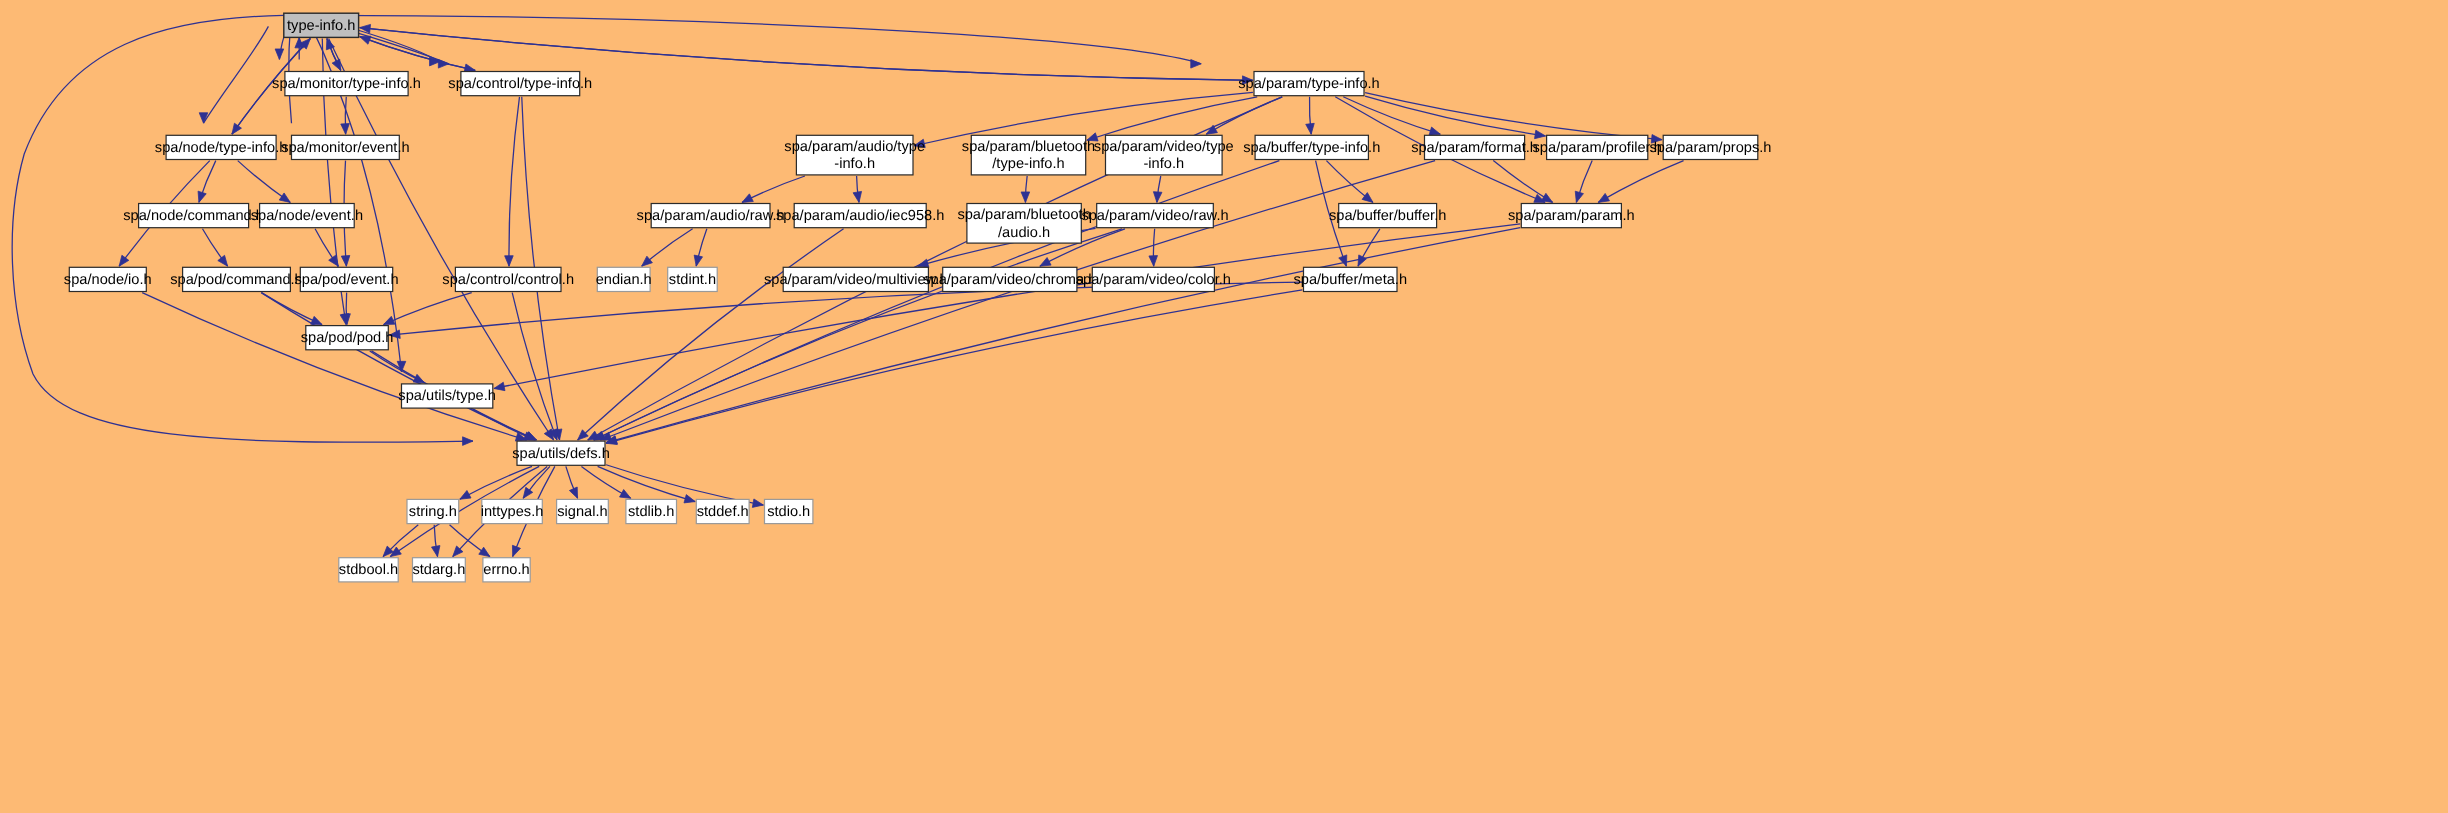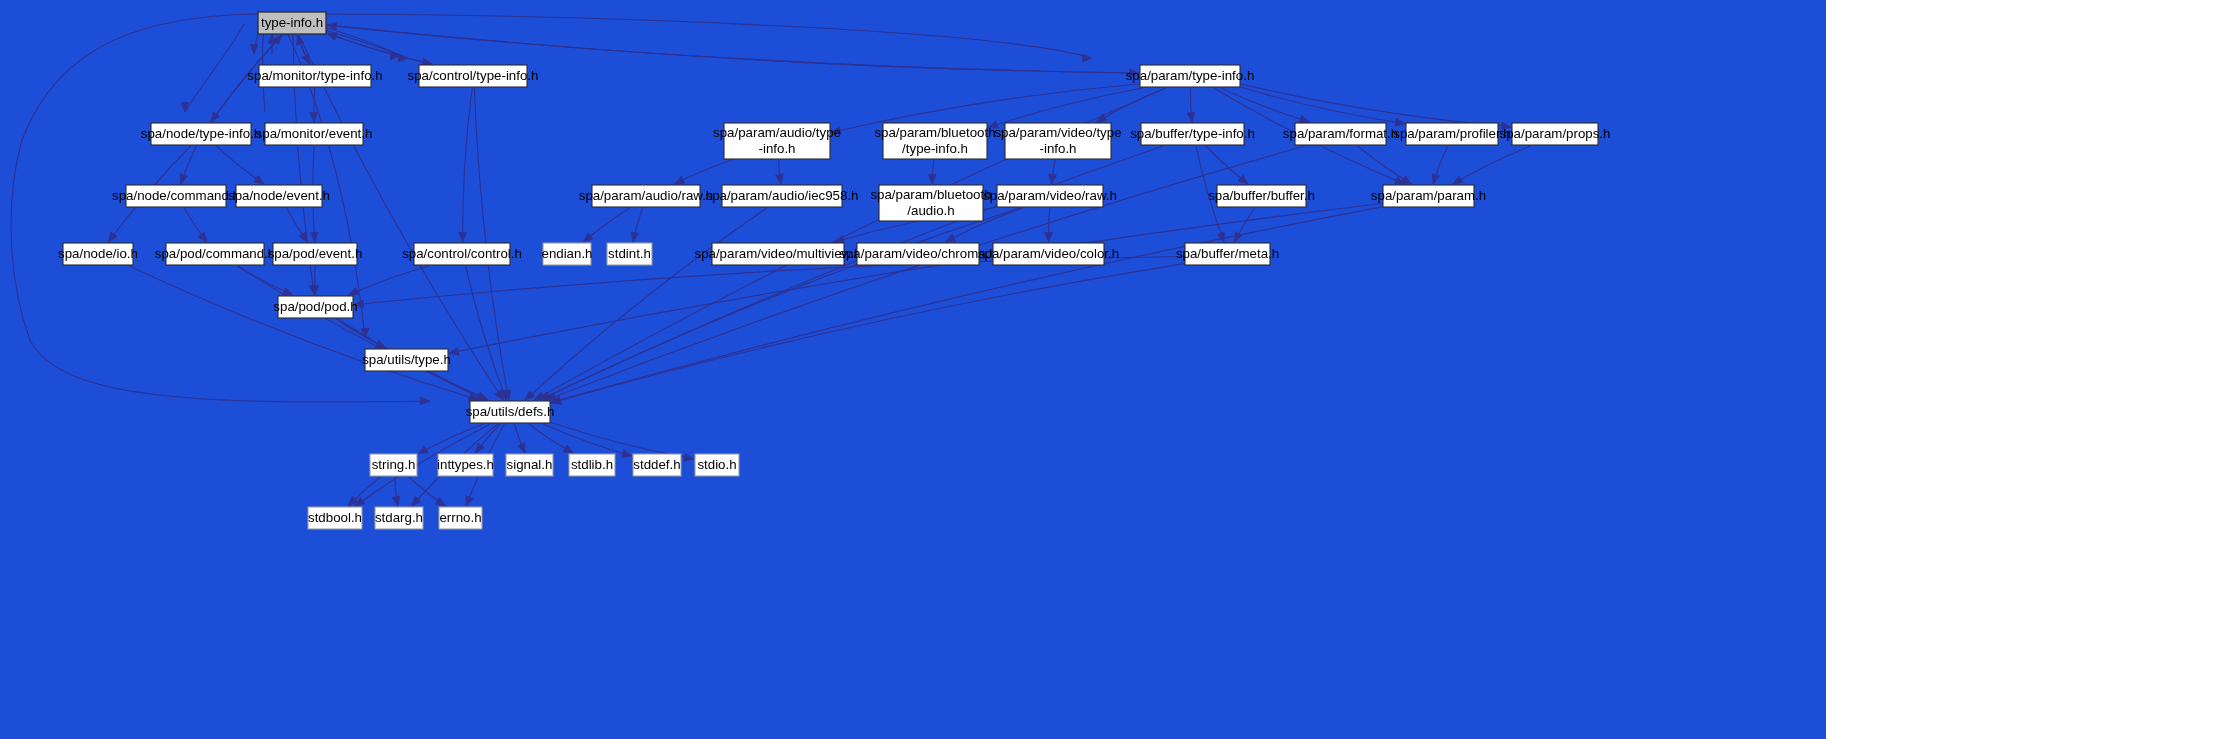--- a/index.html
+++ b/index.html
@@ -2,23 +2,23 @@
 <html><head>
 <meta charset="utf-8">
 <style>
   html, body {
     margin: 0;
     padding: 0;
     background: #ffffff;
   }
   #graph-root {
     position: relative;
-    width: 1826px;
+    width: 2225px;
     height: 739px;
-    background: #1d4ed8;
+    background: #fdba74;
     font-family: "Liberation Sans", sans-serif;
   }
   svg#graph-svg {
     position: absolute;
     top: 0;
     left: 0;
     width: 2225px;
     height: 739px;
     display: block;
   }

